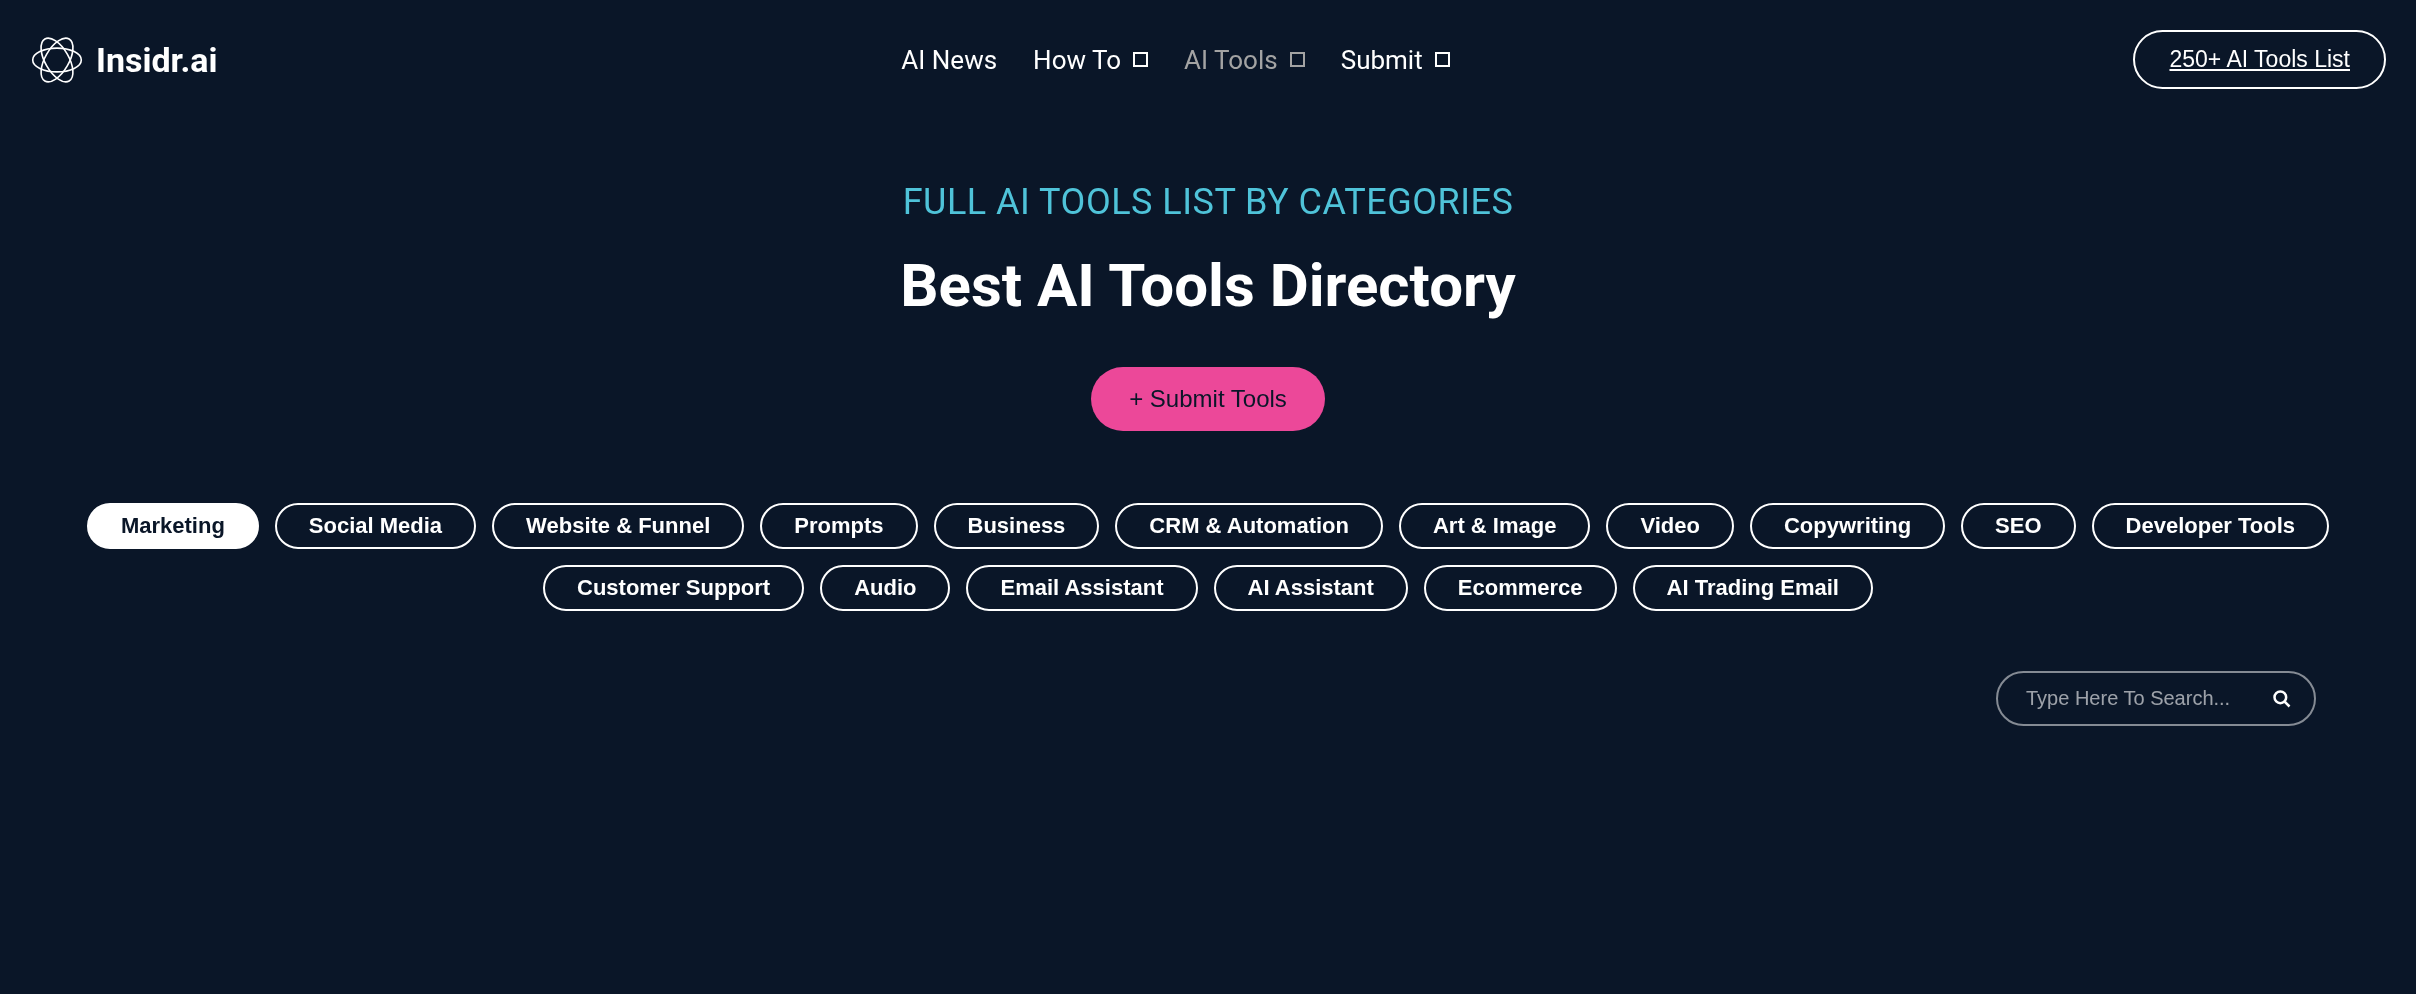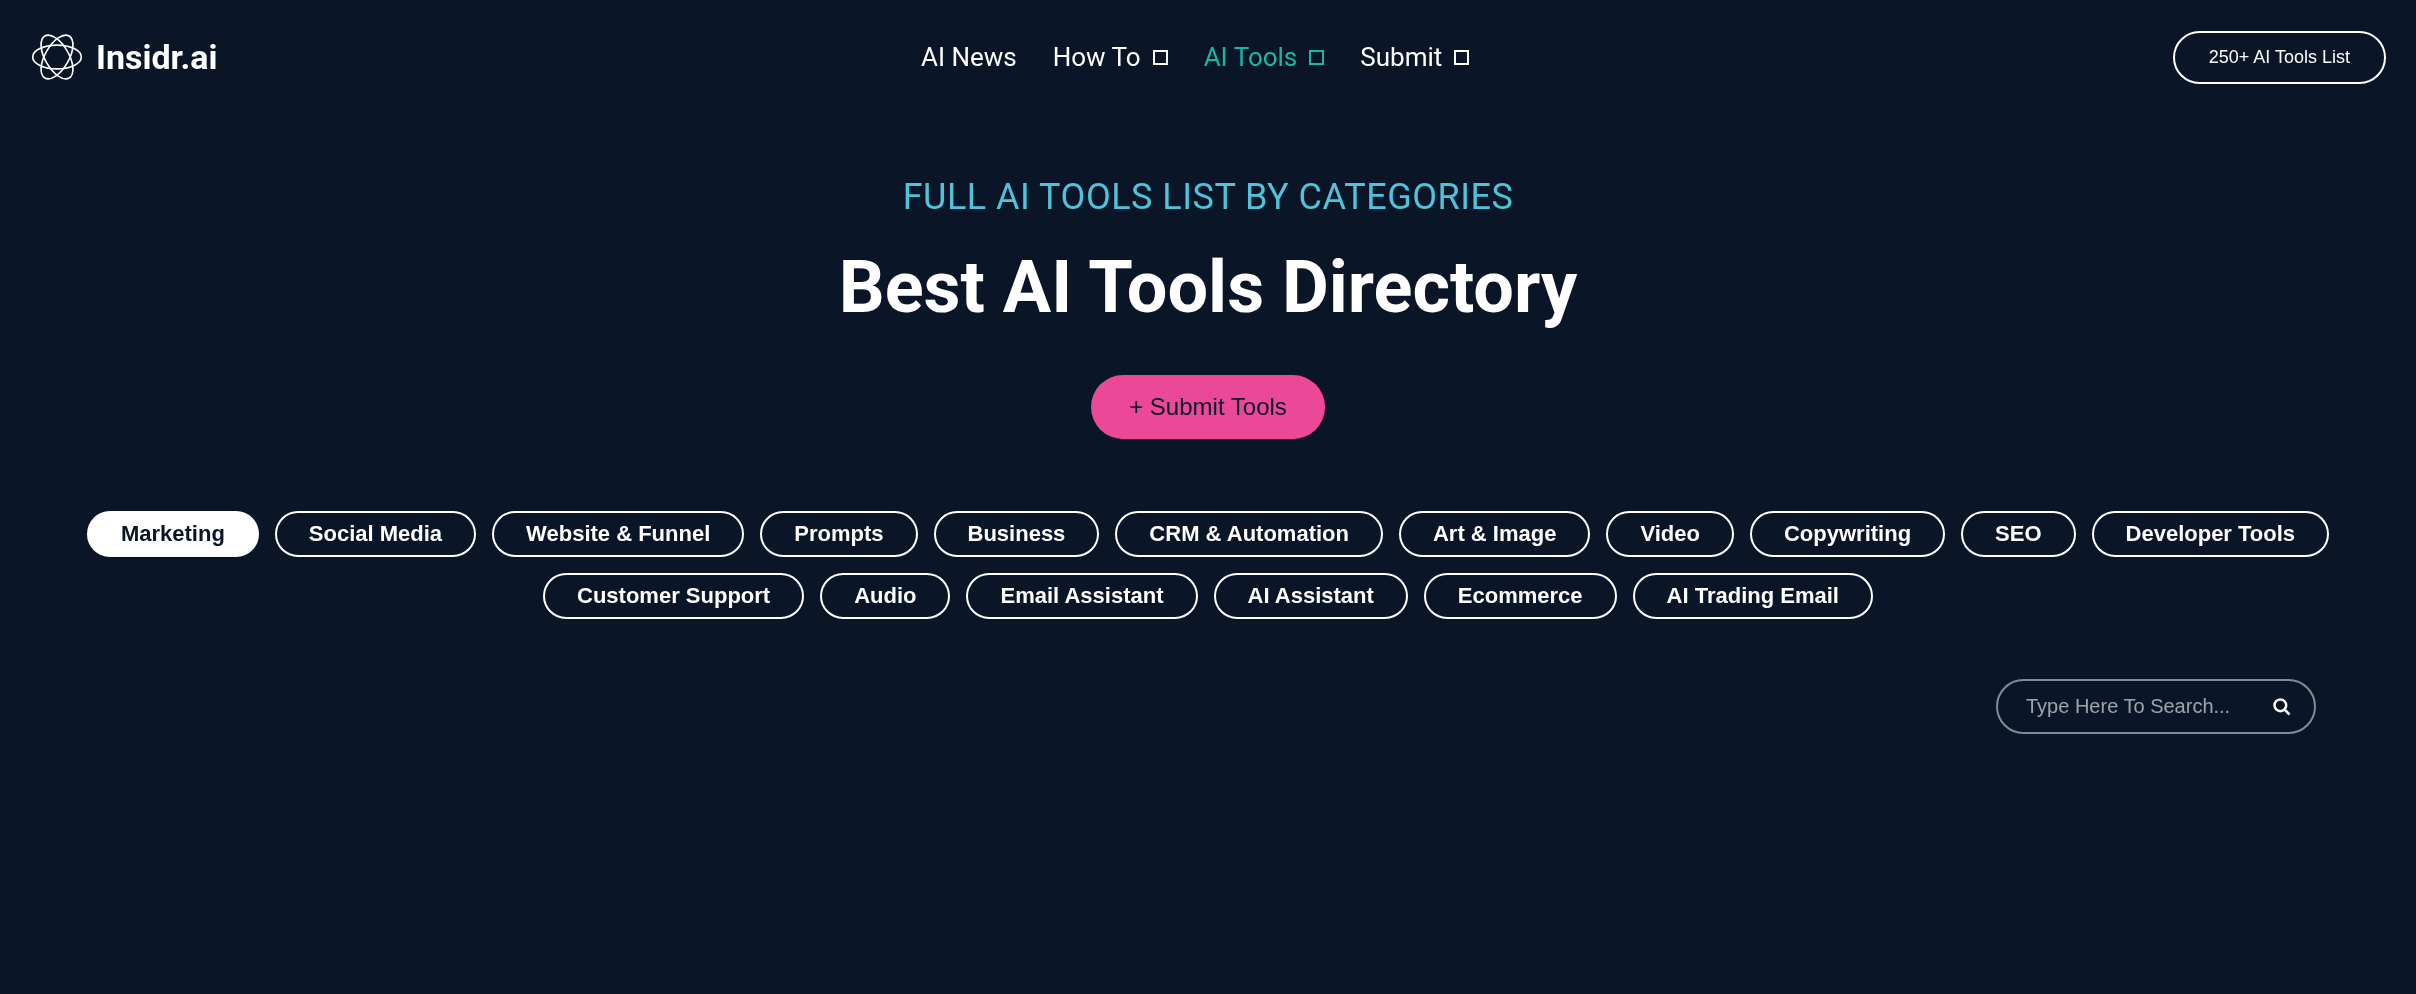--- a/index.html
+++ b/index.html
@@ -34,49 +34,50 @@
     }
     .nav-item {
       display: flex;
       align-items: center;
       gap: 12px;
       font-size: 26px;
       font-weight: 400;
       color: #ffffff;
       cursor: pointer;
     }
-    .nav-item.active { color: #14b8a6; }
+    .nav-item.active { color: #a3a3a3; }
     .dropdown-icon {
       width: 15px;
       height: 15px;
       border: 2px solid currentColor;
       display: inline-block;
     }
     .cta-button {
       border: 2px solid #ffffff;
       border-radius: 32px;
       padding: 14px 34px;
-      font-size: 18px;
+      font-size: 23px;
       font-weight: 400;
       color: #ffffff;
       background: transparent;
       cursor: pointer;
+      text-decoration: underline;
     }
     .hero {
       text-align: center;
       padding-top: 62px;
     }
     .subtitle {
       color: #4fc3d9;
       font-size: 36px;
       font-weight: 400;
       letter-spacing: 0.5px;
     }
     .title {
-      font-size: 72px;
+      font-size: 60px;
       font-weight: 700;
       color: #ffffff;
       margin-top: 30px;
       line-height: 1.1;
     }
     .submit-btn {
       background: #ec4899;
       color: #0a1628;
       border: none;
       border-radius: 36px;

